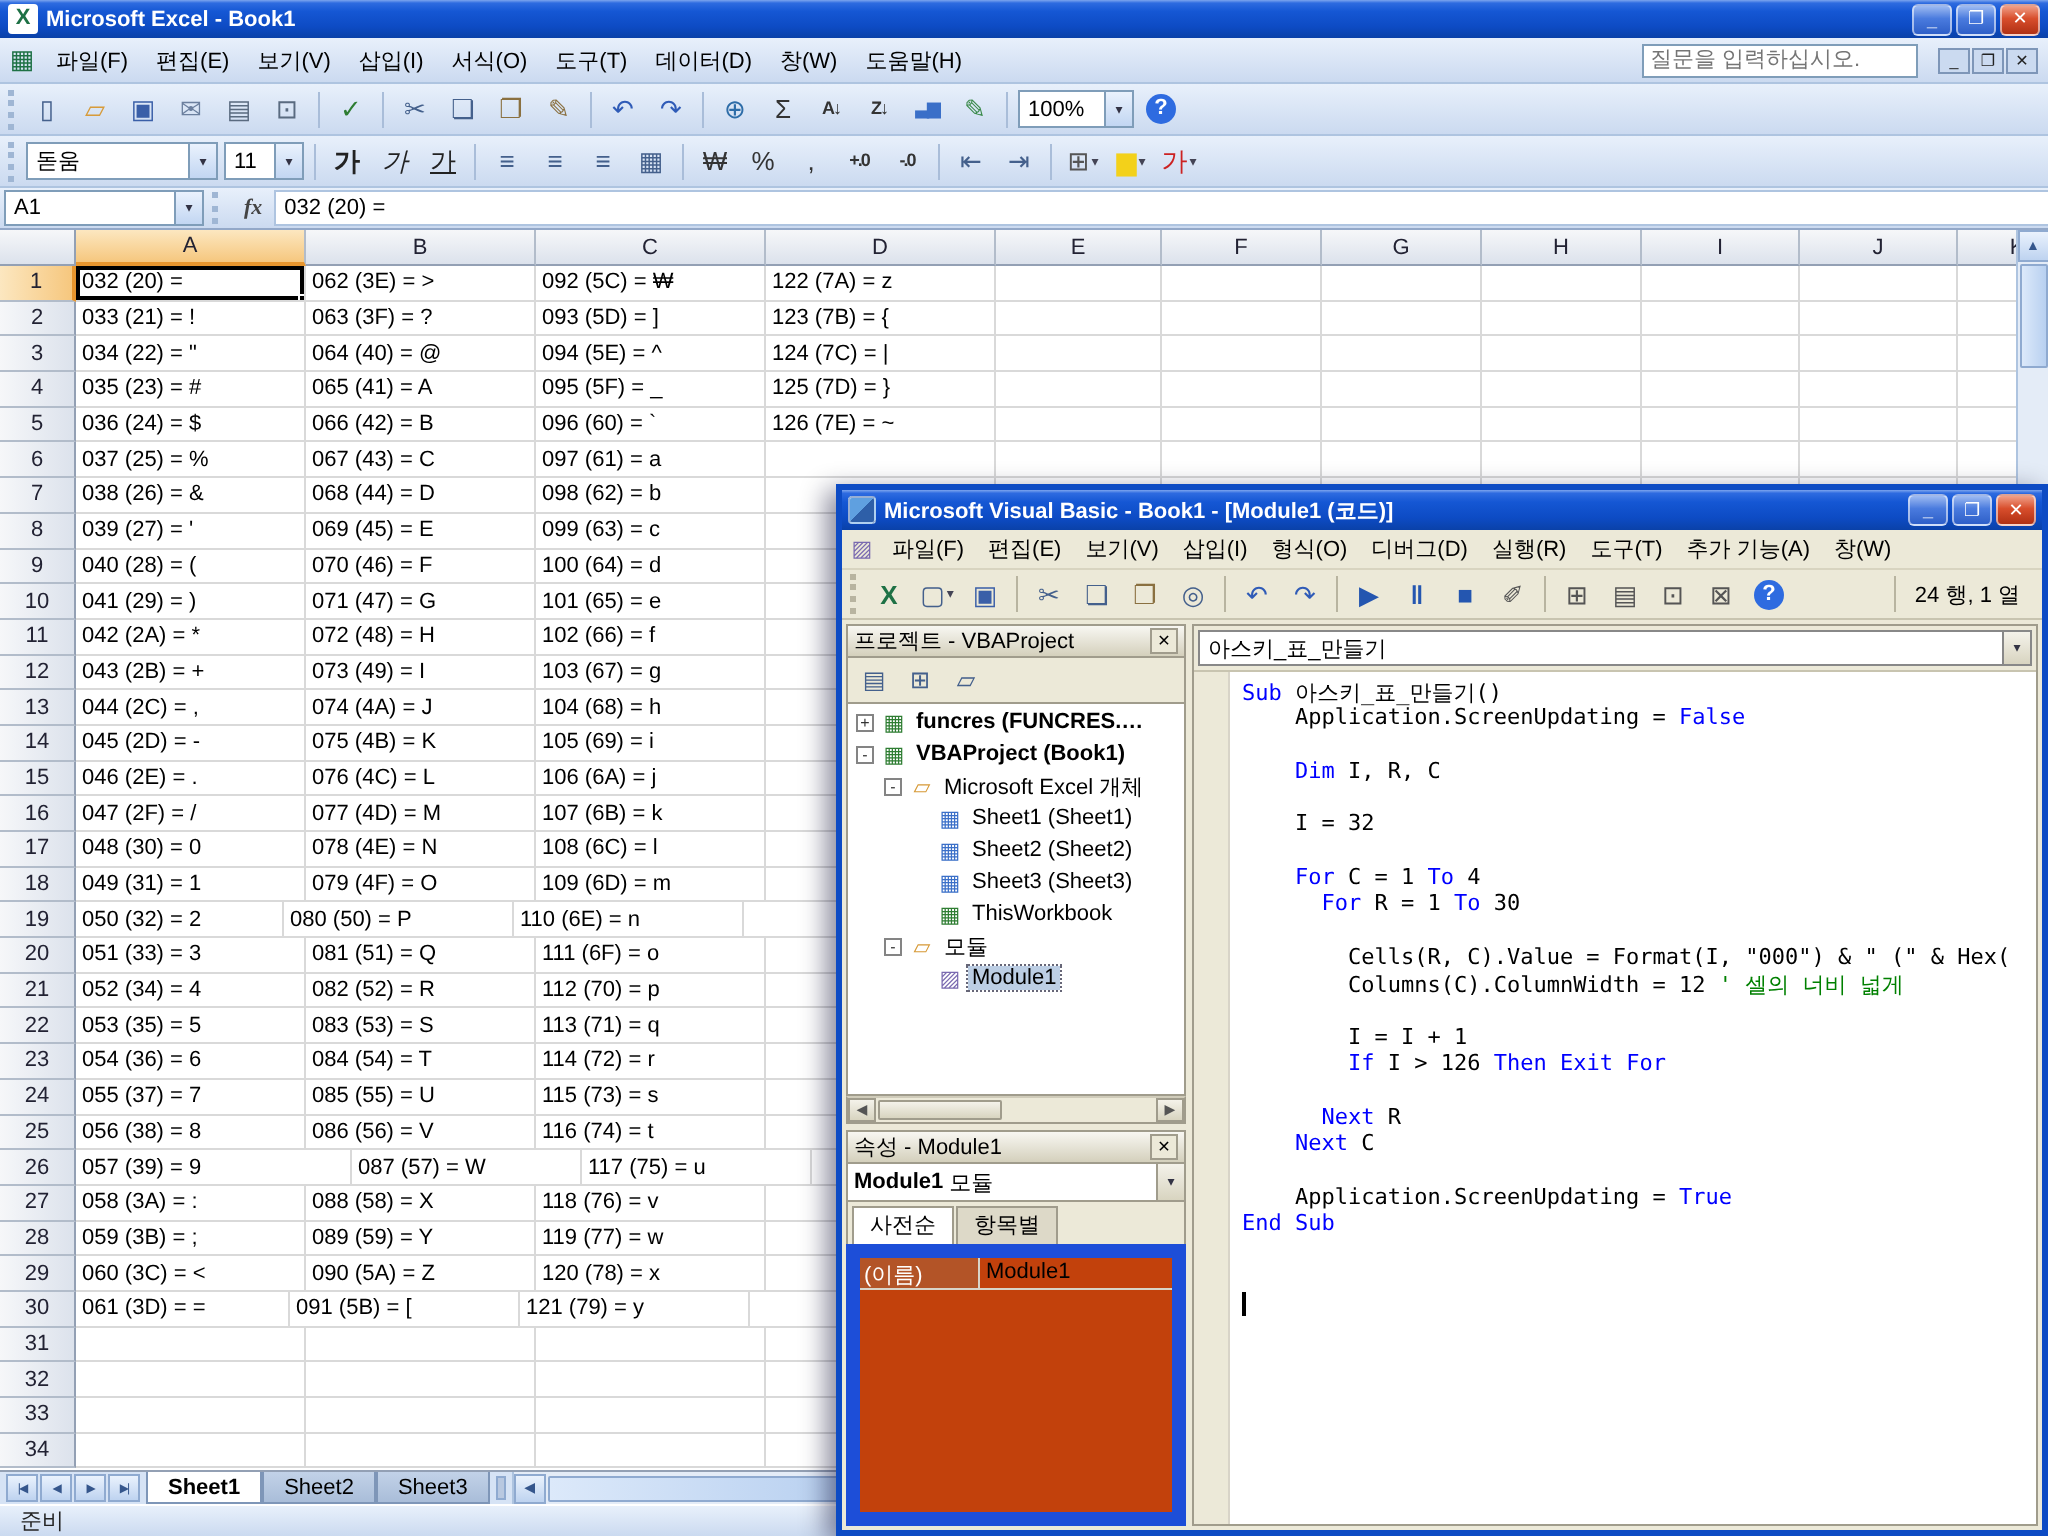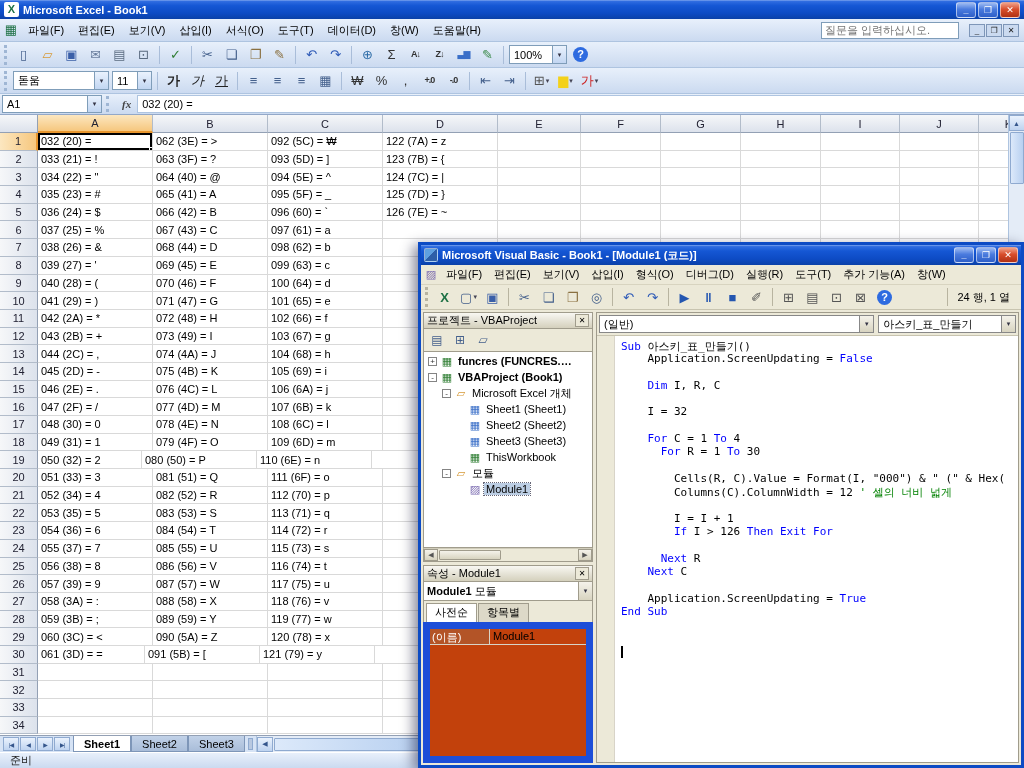--- a/index.html
+++ b/index.html
@@ -678,21 +678,21 @@
           <div class="cell" style="width: 83px;"></div>
           <div class="cell" style="width: 80px;"></div>
           <div class="cell" style="width: 80px;"></div>
           <div class="cell" style="width: 80px;"></div>
           <div class="cell" style="width: 79px;"></div>
           <div class="cell" style="width: 79px;"></div>
           <div class="cell" style="width: 60px;"></div>
         </div>
         <div class="grid-row">
           <div class="row-hdr">26</div>
-          <div class="cell" style="width: 115px;">057 (39) = 9</div>
+          <div class="cell" style="width: 138px;">057 (39) = 9</div>
           <div class="cell" style="width: 115px;">087 (57) = W</div>
           <div class="cell" style="width: 115px;">117 (75) = u</div>
           <div class="cell" style="width: 115px;"></div>
           <div class="cell" style="width: 83px;"></div>
           <div class="cell" style="width: 80px;"></div>
           <div class="cell" style="width: 80px;"></div>
           <div class="cell" style="width: 80px;"></div>
           <div class="cell" style="width: 79px;"></div>
           <div class="cell" style="width: 79px;"></div>
           <div class="cell" style="width: 60px;"></div>
@@ -1012,24 +1012,20 @@
         <div class="props-grid">
             <div class="prop-row">
               <span class="prop-name psel">(이름)</span>
               <span class="prop-val">Module1</span>
             </div>
           </div>
       </div>
     </div>
     <div class="code-pane">
       <div class="code-dropdowns">
-        <div class="code-combo left">
-          <span>(일반)</span>
-          <span class="cmb-arrow">▾</span>
-        </div>
         <div class="code-combo right">
           <span>아스키_표_만들기</span>
           <span class="cmb-arrow">▾</span>
         </div>
       </div>
       <div class="code-area">
         <div class="code-margin"></div>
         <div class="code-text">
             <div class="code-line"><span class="kw">Sub </span><span class="nn">아스키_표_만들기()</span></div>
             <div class="code-line"><span class="nn">    Application.ScreenUpdating = </span><span class="kw">False</span></div>

